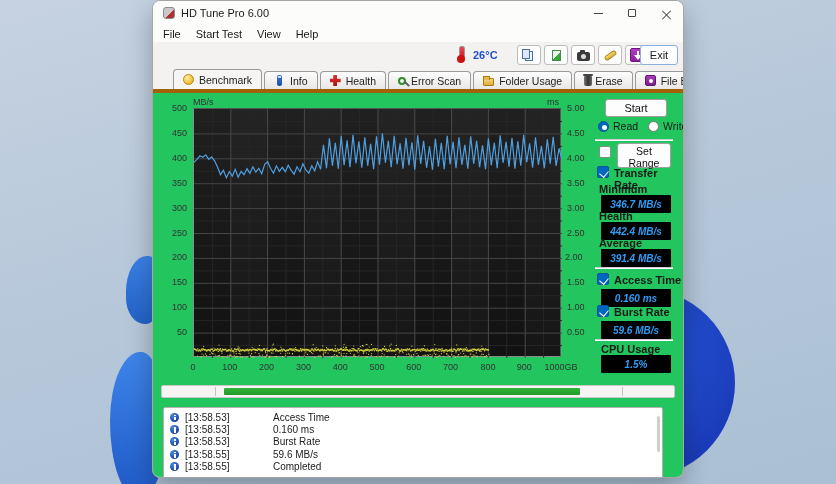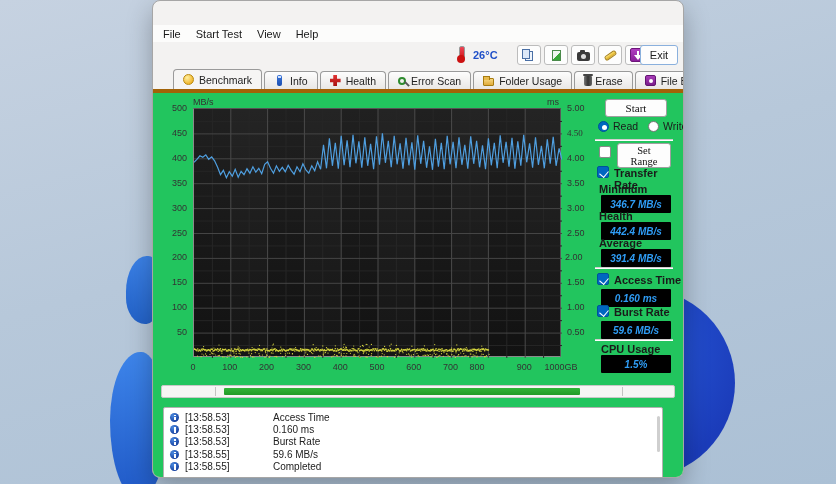--- a/index.html
+++ b/index.html
@@ -121,21 +121,21 @@
   .xtick { position:absolute; font-size:9px; color:#333; transform:translateX(-50%); white-space:nowrap; }
   .plot { position:absolute; left:40px; top:15px; width:368px; height:249px;
     background:linear-gradient(180deg,#202020,#121212);
     border-left:1px solid #8a8a8a; border-bottom:1px solid #8a8a8a;
     border-top:1px solid #555; border-right:1px solid #555; }
   .plot svg { display:block; }
 
   
   .rp-label { position:absolute; font-size:11px; color:#1a1a1a;font-weight:bold; }
   .btn { background:#fdfdfd; border:1px solid #9f9f9f; border-radius:3px; font-size:11px; color:#111;
-    font-family:Liberation Serif, serif; }
+    font-family:Liberation Sans, sans-serif; }
   .start-btn { position:absolute; left:452px; top:6px; width:62px; height:18px; }
   .setrange-btn { position:absolute; left:464px; top:50px; width:54px; height:25px; font-size:10.5px; }
   .radio-row { position:absolute; left:445px; top:27px; display:flex; gap:10px; align-items:center; }
   .radio { width:11px; height:11px; border-radius:50%; margin-right:4px; position:relative; flex:none; }
   .radio.on { background:#0067c0; border:1px solid #00529a; }
   .radio.on::after { content:''; position:absolute; left:3px; top:3px; width:5px; height:5px;
     background:#fff; border-radius:50%; }
   .radio.off { background:#fff; border:1px solid #777; }
   .radio-item { display:flex; align-items:center; font-size:10.5px; color:#1a1a1a; }
   .rp-sep { position:absolute; left:442px; width:78px; height:2px;
@@ -170,20 +170,35 @@
 </style>
 </head>
 <body>
 
 <div class="bloom bloom-left-small"></div>
 <div class="bloom bloom-left-big"></div>
 <div class="bloom bloom-right"></div>
 
 <div class="window">
 
+  <div class="titlebar">
+    <div class="app-icon"></div>
+    <div class="title-text">HD Tune Pro 6.00</div>
+    <div class="win-controls">
+      <div class="win-btn">
+          <div class="glyph-min"></div>
+        </div>
+      <div class="win-btn">
+          <div class="glyph-max"></div>
+        </div>
+      <div class="win-btn">
+          <div class="glyph-close"></div>
+        </div>
+    </div>
+  </div>
 
   <div class="menubar" id="menubar">
       <div class="menu-item">File</div>
       <div class="menu-item">Start Test</div>
       <div class="menu-item">View</div>
       <div class="menu-item">Help</div>
     </div>
 
   <div class="toolbar">
     <div class="thermo"></div>
@@ -249,21 +264,21 @@
         <span class="ytick left" style="left: 4px; top: 84.7px;">350</span>
         <span class="ytick left" style="left: 4px; top: 109.6px;">300</span>
         <span class="ytick left" style="left: 4px; top: 134.5px;">250</span>
         <span class="ytick left" style="left: 4px; top: 159.4px;">200</span>
         <span class="ytick left" style="left: 4px; top: 184.3px;">150</span>
         <span class="ytick left" style="left: 4px; top: 209.2px;">100</span>
         <span class="ytick left" style="left: 4px; top: 234.1px;">50</span>
       </div>
     <div id="yticksright">
         <span class="ytick" style="left: 414px; top: 10px;">5.00</span>
-        <span class="ytick" style="left: 414px; top: 34.9px; font-family: Liberation Serif, serif;">4.50</span>
+        <span class="ytick" style="left: 414px; top: 34.9px;">4.50</span>
         <span class="ytick" style="left: 414px; top: 59.8px;">4.00</span>
         <span class="ytick" style="left: 414px; top: 84.7px;">3.50</span>
         <span class="ytick" style="left: 414px; top: 109.6px;">3.00</span>
         <span class="ytick" style="left: 414px; top: 134.5px;">2.50</span>
         <span class="ytick" style="left: 412px; top: 159.4px;">2.00</span>
         <span class="ytick" style="left: 414px; top: 184.3px;">1.50</span>
         <span class="ytick" style="left: 414px; top: 209.2px;">1.00</span>
         <span class="ytick" style="left: 414px; top: 234.1px;">0.50</span>
       </div>
     <div class="plot" id="plot">
@@ -931,21 +946,21 @@
       </div>
     <div id="xticks">
         <span class="xtick" style="left: 40px; top: 269px;">0</span>
         <span class="xtick" style="left: 76.8px; top: 269px;">100</span>
         <span class="xtick" style="left: 113.6px; top: 269px;">200</span>
         <span class="xtick" style="left: 150.4px; top: 269px;">300</span>
         <span class="xtick" style="left: 187.2px; top: 269px;">400</span>
         <span class="xtick" style="left: 224px; top: 269px;">500</span>
         <span class="xtick" style="left: 260.8px; top: 269px;">600</span>
         <span class="xtick" style="left: 297.6px; top: 269px;">700</span>
-        <span class="xtick" style="left: 316px; top: 269px; padding-left: 16px;">800</span>
+        <span class="xtick" style="left: 327px; top: 269px; padding-left: 16px;">800</span>
         <span class="xtick" style="left: 371.2px; top: 269px;">900</span>
         <span class="xtick" style="left: 408px; top: 269px;">1000GB</span>
       </div>
 
     <button class="btn start-btn">Start</button>
     <div class="radio-row">
       <div class="radio-item">
         <span class="radio on"></span>
         <span>Read</span>
       </div>

